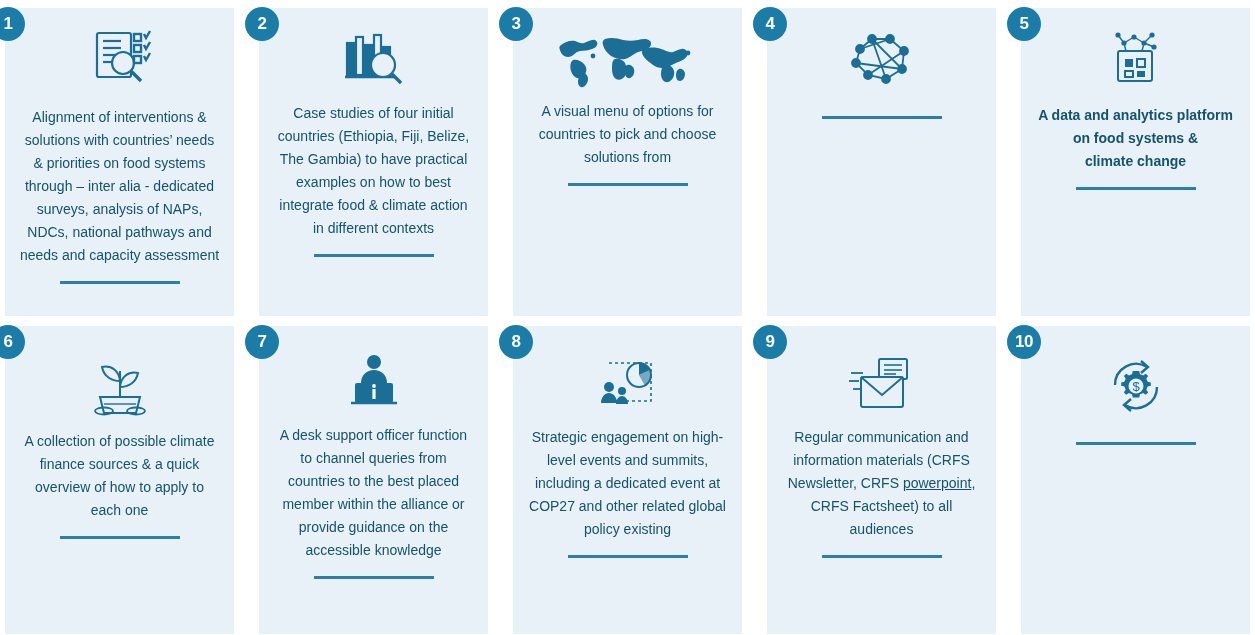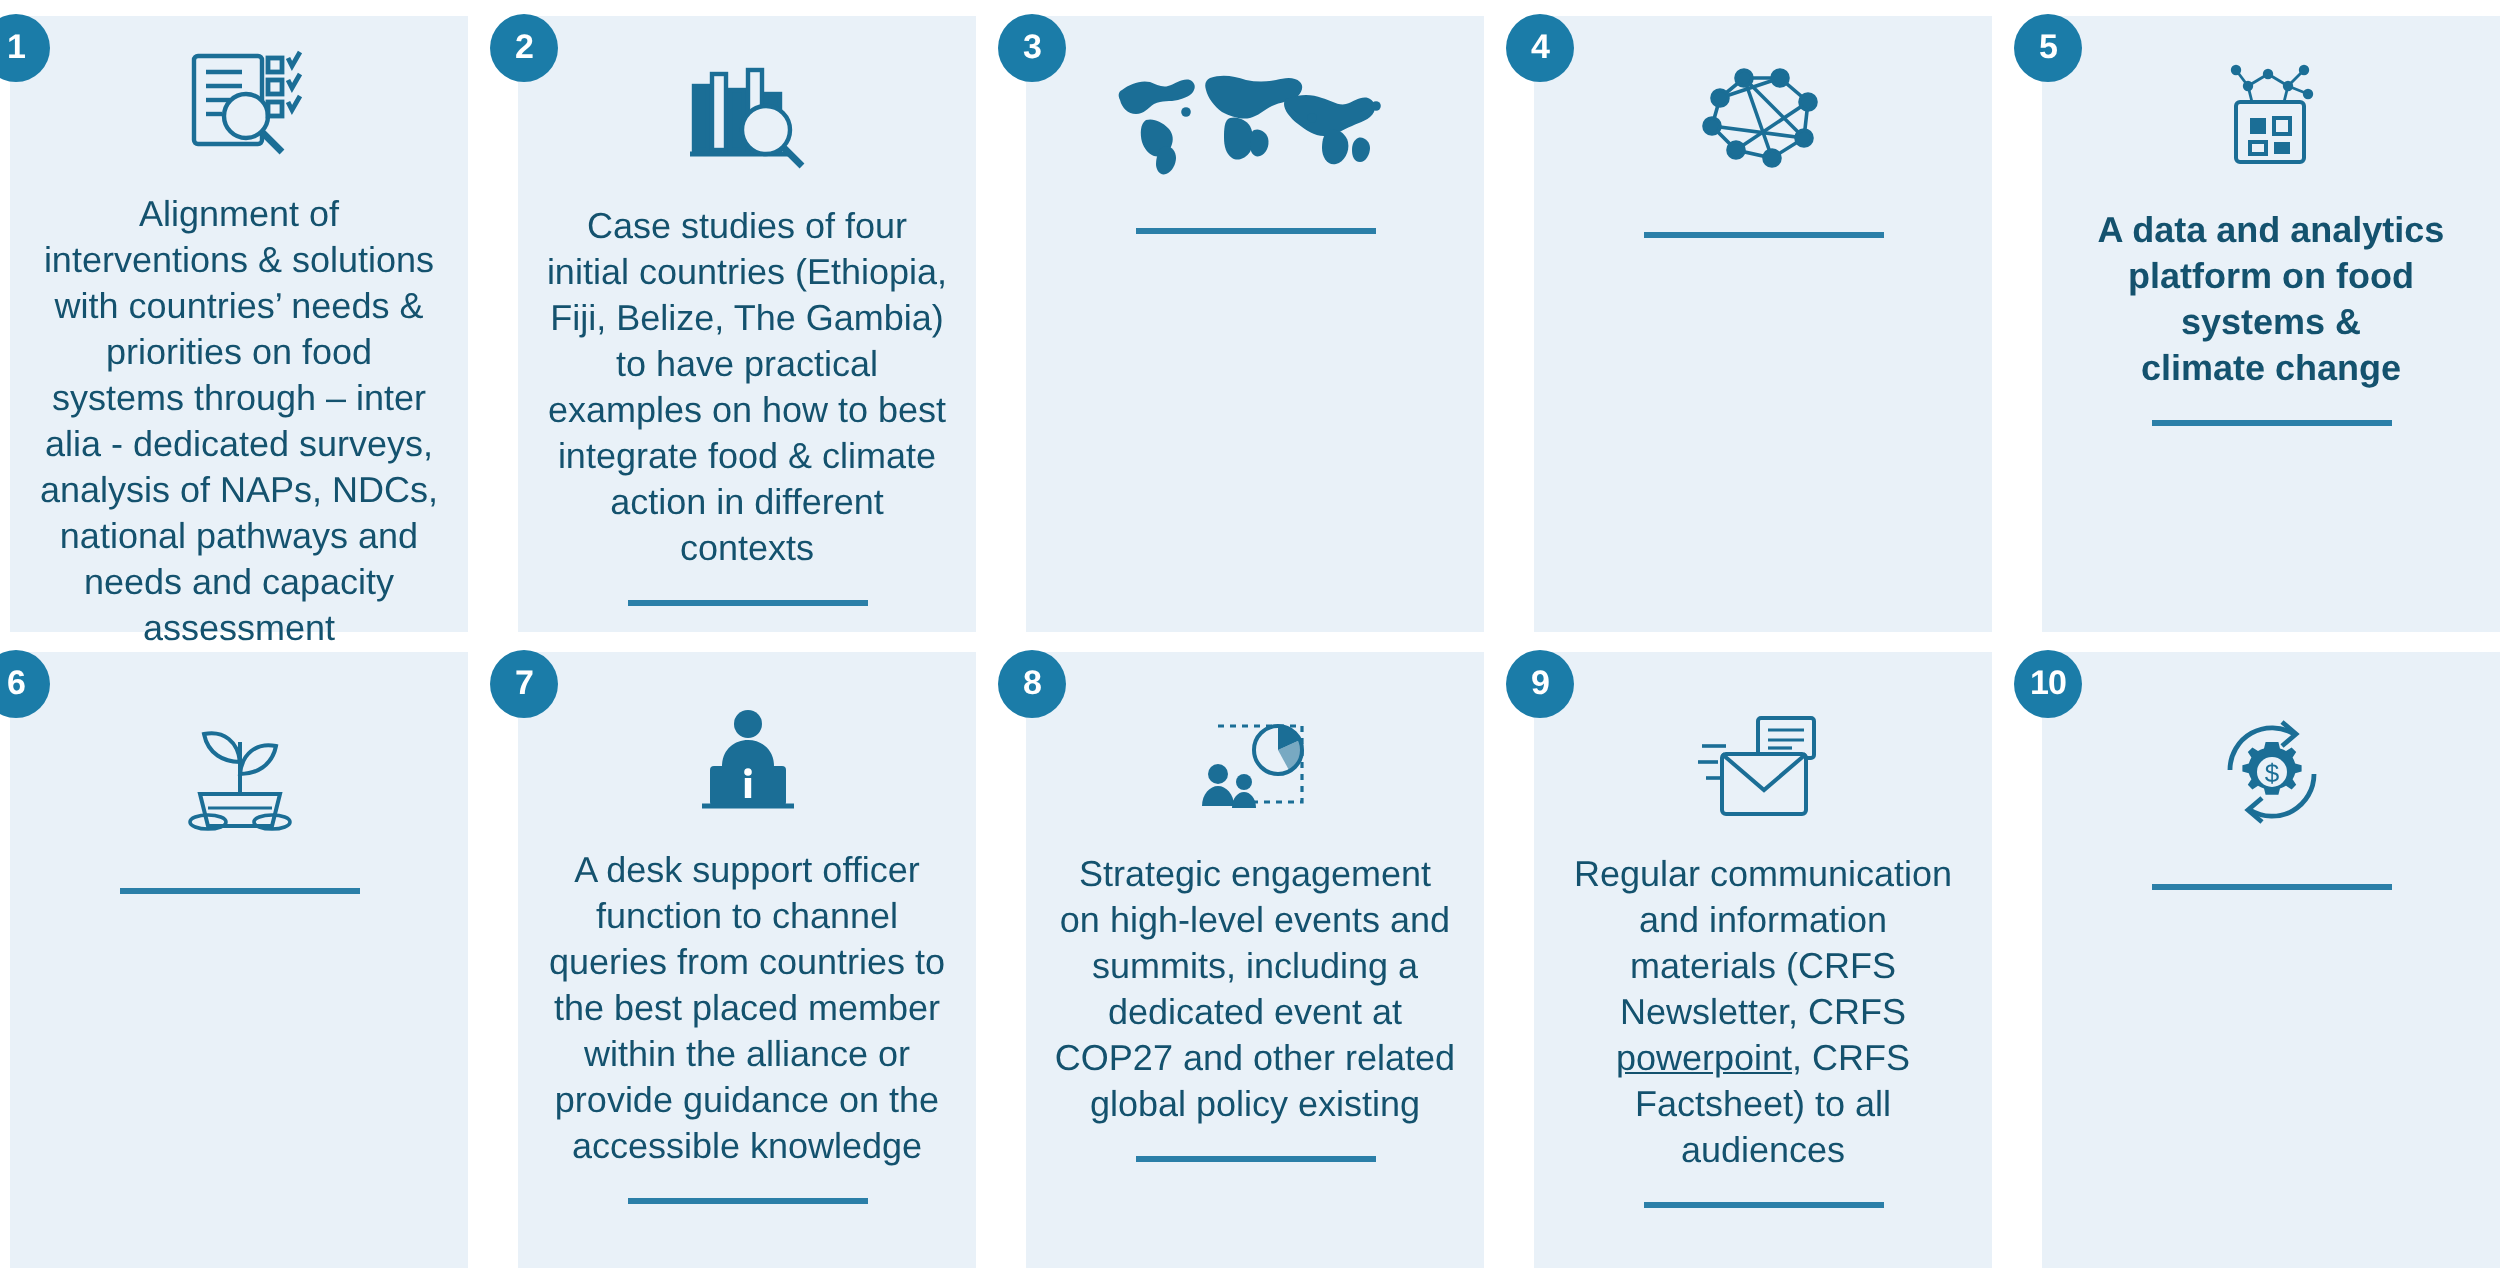--- a/index.html
+++ b/index.html
@@ -60,21 +60,21 @@
     align-items: center;
     justify-content: center;
     margin-top: 4px;
     margin-bottom: 6px;
   }
   .icon-wrap svg {
     display: block;
   }
   .card-text {
     color: #14526e;
-    font-size: 18px;
+    font-size: 14px;
     line-height: 23px;
     text-align: center;
     width: 100%;
   }
   .card-text .ul {
     text-decoration: underline;
   }
   .rule {
     width: 120px;
     height: 3px;
@@ -154,20 +154,21 @@
           <path d="M62 30c4-1 8 1 10 4 2 4 2 9 0 13-2 3-6 5-9 3-3-2-4-6-4-10 0-4 0-9 3-10z"></path>
           <path d="M74 36c3-1 6 1 7 4 1 4-1 8-4 9-3 1-5-2-5-5 0-3 0-7 2-8z"></path>
           <path d="M92 20c5-2 11-2 16 0 4 1 8 4 12 3 4-1 7-4 11-3 3 1 4 4 3 7-2 4-7 5-11 7-5 2-9 5-14 5-5 0-9-3-13-6-4-3-7-7-7-10 0-2 1-3 3-3z"></path>
           <path d="M112 36c4-1 8 2 9 6 1 5-2 10-6 11-4 1-7-3-7-8 0-4 1-8 4-9z"></path>
           <path d="M126 40c3-1 6 2 6 5s-2 7-5 7-4-3-4-6 1-5 3-6z"></path>
           <circle cx="40" cy="27" r="2.4"></circle>
           <circle cx="103" cy="30" r="2.4"></circle>
           <circle cx="135" cy="24" r="2.4"></circle>
         </svg>
       </div>
+      <div class="card-text">A visual menu of options for countries to pick and choose solutions from</div>
       <div class="rule"></div>
     </div>
 
     <div class="card c4">
       <div class="badge">4</div>
       <div class="icon-wrap">
         <svg width="72" height="62" viewBox="0 0 72 62" fill="none" stroke="#1b6e96" stroke-width="1.8">
           <polyline points="14,20 10,34 22,46 40,50 56,40 58,22 44,10 26,10 14,20"></polyline>
           <line x1="26" y1="10" x2="40" y2="50"></line>
           <line x1="14" y1="20" x2="44" y2="10"></line>
@@ -230,20 +231,21 @@
           <path d="M34 24 C26 24 18 20 16 10 C26 8 33 14 34 24Z"></path>
           <path d="M34 30 C42 30 50 26 52 16 C42 14 35 20 34 30Z"></path>
           <path d="M14 40 h40 l-4 16 h-32 Z"></path>
           <line x1="18" y1="47" x2="50" y2="47" stroke-width="1.4"></line>
           <g stroke-width="1.8">
             <ellipse cx="18" cy="54" rx="9" ry="3.5"></ellipse>
             <ellipse cx="50" cy="54" rx="9" ry="3.5"></ellipse>
           </g>
         </svg>
       </div>
+      <div class="card-text">A collection of possible climate finance sources &amp; a quick overview of how to apply to each one</div>
       <div class="rule"></div>
     </div>
 
     <div class="card c7 row2">
       <div class="badge">7</div>
       <div class="icon-wrap">
         <svg width="62" height="62" viewBox="0 0 62 62" fill="none" stroke="#1b6e96" stroke-width="2">
           <circle cx="31" cy="11" r="7" fill="#1b6e96" stroke="none"></circle>
           <path d="M18 32 c0-8 6-13 13-13 s13 5 13 13 Z" fill="#1b6e96" stroke="none"></path>
           <rect x="12" y="32" width="38" height="20" rx="2" fill="#1b6e96" stroke="none"></rect>

